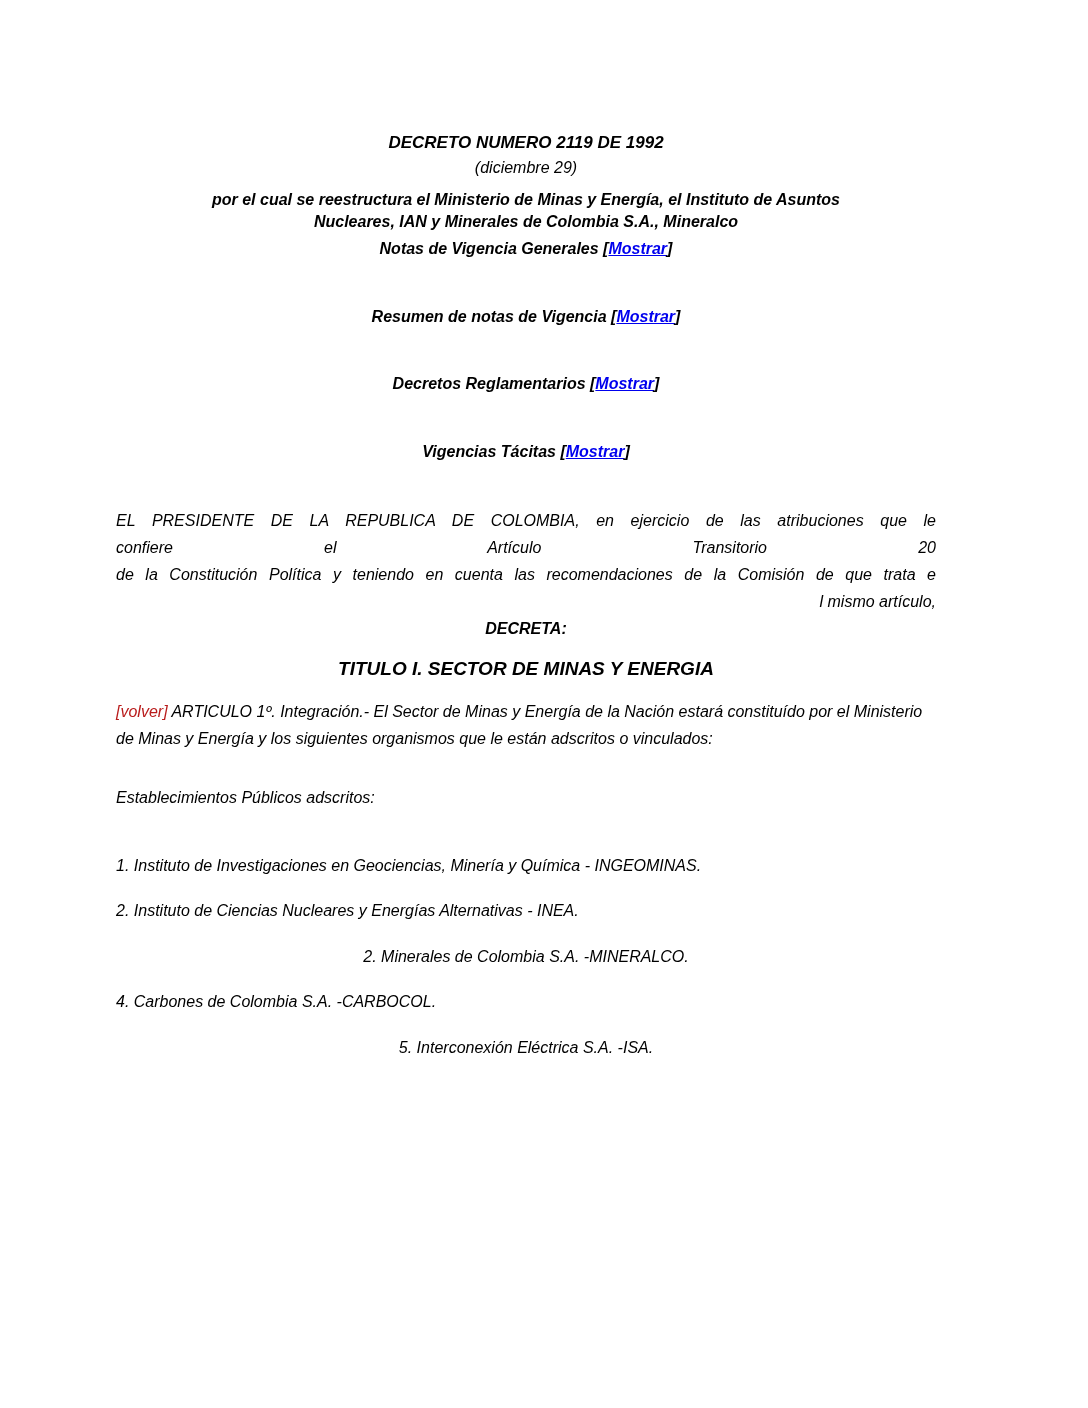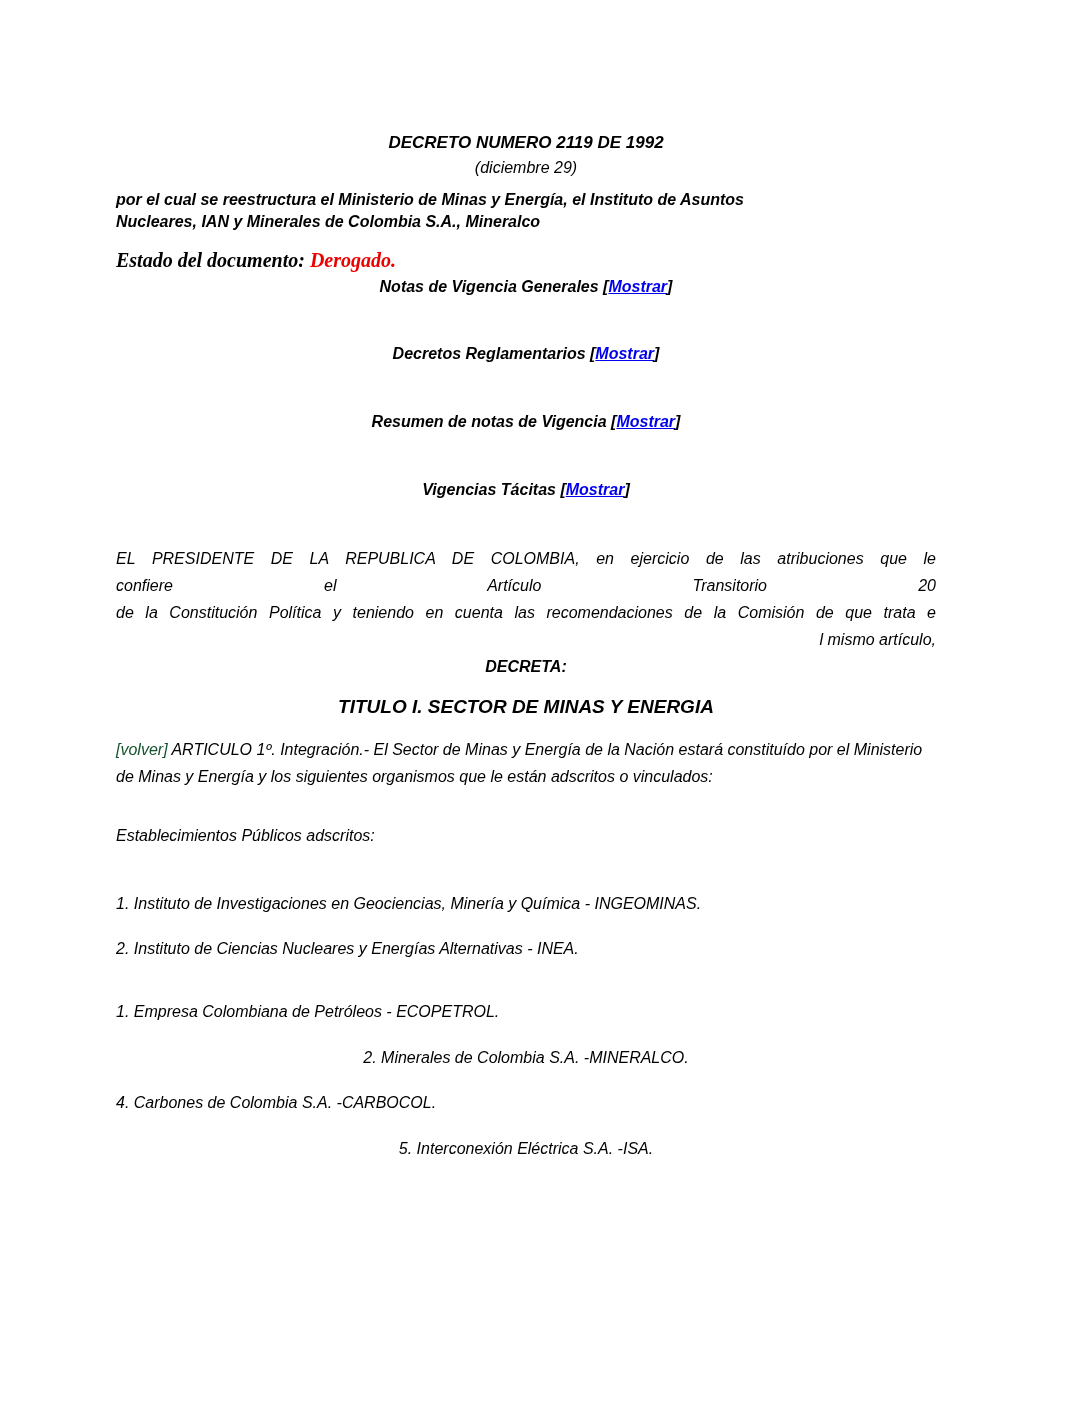--- a/index.html
+++ b/index.html
@@ -27,21 +27,21 @@
     font-weight: bold;
     font-size: 17px;
     line-height: 20px;
   }
   .doc-date {
     text-align: center;
     line-height: 22px;
     margin-top: 4px;
   }
   .doc-subtitle {
-    text-align: left;
+    text-align: center;
     font-weight: bold;
     line-height: 22px;
     margin-top: 10px;
   }
   .status-line {
     font-family: "Liberation Serif", serif;
     font-weight: bold;
     font-size: 20px;
     line-height: 22px;
     margin-top: 16px;
@@ -85,57 +85,53 @@
     line-height: 22px;
   }
   .titulo {
     text-align: center;
     font-weight: bold;
     font-size: 19px;
     line-height: 24px;
   }
   .articulo { line-height: 27px; }
   a.volver {
-    color: #14532d;
+    color: #b91c1c;
     text-decoration: none;
     cursor: pointer;
   }
   .body-line { line-height: 22px; }
 </style>
 </head>
 <body>
 
 <div class="page">
 
   <div class="doc-title">DECRETO NUMERO 2119 DE 1992</div>
 
   <div class="doc-date">(diciembre 29)</div>
 
   <div class="doc-subtitle">
     <div>por el cual se reestructura el Ministerio de Minas y Energía, el Instituto de Asuntos</div>
     <div>Nucleares, IAN y Minerales de Colombia S.A., Mineralco</div>
   </div>
 
-  <div class="status-line">
-    <span>Estado del documento:</span>
-    <span class="status-value">Derogado.</span>
-  </div>
 
   <div class="link-line mt5">
     <span>Notas de Vigencia Generales</span>
     <span class="bracket">[</span><a class="mostrar">Mostrar</a><span class="bracket">]</span>
   </div>
 
-  <div class="link-line mt45">
-    <span>Decretos Reglamentarios</span>
+  <div class="link-line mt46">
+    <span>Resumen de notas de Vigencia</span>
     <span class="bracket">[</span><a class="mostrar">Mostrar</a><span class="bracket">]</span>
   </div>
 
-  <div class="link-line mt46">
-    <span>Resumen de notas de Vigencia</span>
+  <div class="link-line mt45">
+    <span>Decretos Reglamentarios</span>
     <span class="bracket">[</span><a class="mostrar">Mostrar</a><span class="bracket">]</span>
   </div>
 
   <div class="link-line mt46">
     <span>Vigencias Tácitas</span>
     <span class="bracket">[</span><a class="mostrar">Mostrar</a><span class="bracket">]</span>
   </div>
 
   <div class="preamble mt44">
     <div class="jline">EL PRESIDENTE DE LA REPUBLICA DE COLOMBIA, en ejercicio de las atribuciones que le</div>
@@ -152,18 +148,17 @@
     <a class="volver">[volver]</a>
     <span>ARTICULO 1º. Integración.- El Sector de Minas y Energía de la Nación estará constituído por el Ministerio de Minas y Energía y los siguientes organismos que le están adscritos o vinculados:</span>
   </div>
 
   <div class="body-line mt35">Establecimientos Públicos adscritos:</div>
 
   <div class="body-line mt46">1. Instituto de Investigaciones en Geociencias, Minería y Química - INGEOMINAS.</div>
   <div class="body-line mt23">2. Instituto de Ciencias Nucleares y Energías Alternativas - INEA.</div>
 
 
-  <div class="body-line mt41">1. Empresa Colombiana de Petróleos - ECOPETROL.</div>
   <div class="body-line mt24">2. Minerales de Colombia S.A. -MINERALCO.</div>
   <div class="body-line mt23">4. Carbones de Colombia S.A. -CARBOCOL.</div>
   <div class="body-line mt24">5. Interconexión Eléctrica S.A. -ISA.</div>
 
 </div>
 
 </body></html>

